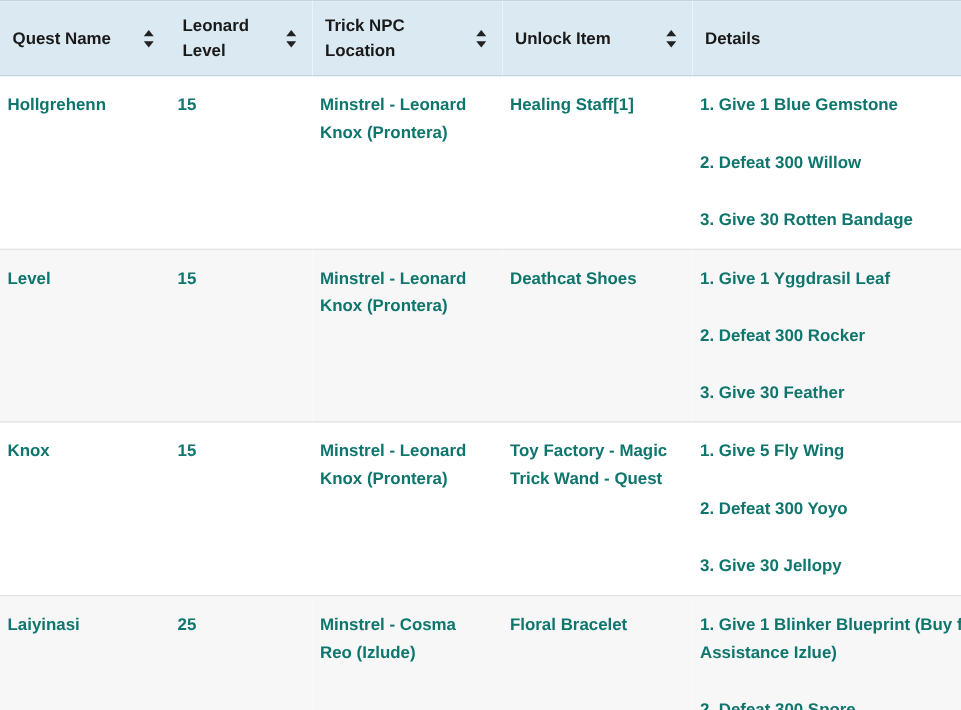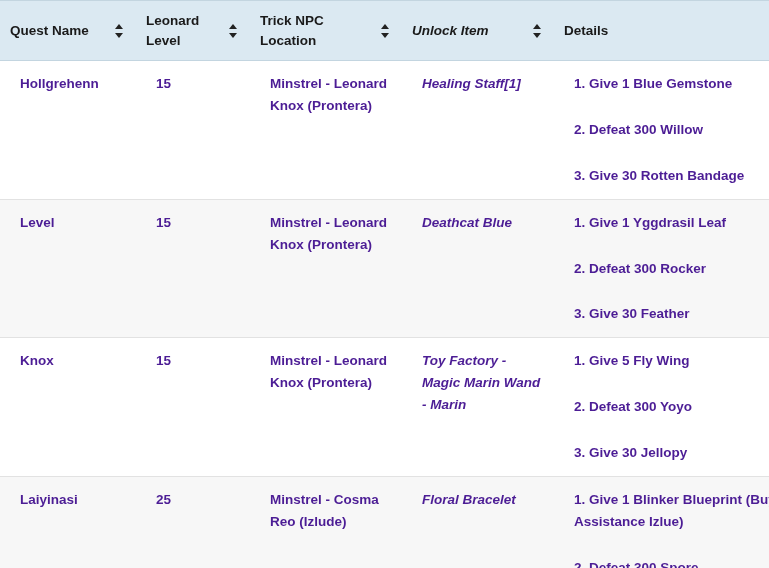--- a/index.html
+++ b/index.html
@@ -67,34 +67,34 @@
     top: 0;
     border-bottom: 5px solid #222222;
   }
   .sort-icon::after {
     bottom: 0;
     border-top: 5px solid #222222;
   }
 
   .quest-table tbody td {
     vertical-align: top;
-    padding: 12px 8px 12px 20px;
+    padding: 12px 8px 12px 6px;
     border-bottom: 1px solid #e2e2e2;
     line-height: 1.62;
     font-weight: bold;
-    color: #4c1d95;
+    color: #0f766e;
   }
 
   .quest-table tbody tr.odd td { background: #ffffff; }
   .quest-table tbody tr.even td { background: #f7f7f7; }
 
   .col-name    { width: 118px; margin-top: 20px; }
   .col-level   { width: 96px;  }
   .col-npc     { width: 134px; }
-  .col-unlock  { width: 134px; font-style: italic; }
+  .col-unlock  { width: 134px; }
   .col-details { width: 287px; }
 
   .detail-line {
     margin: 0 0 24px 0;
   }
   .detail-line:last-child { margin-bottom: 0; }
 </style>
 </head>
 <body>
 
@@ -143,33 +143,33 @@
         <p class="detail-line">1. Give 1 Blue Gemstone</p>
         <p class="detail-line">2. Defeat 300 Willow</p>
         <p class="detail-line">3. Give 30 Rotten Bandage</p>
       </td>
     </tr>
 
     <tr class="even">
       <td class="col-name">Level</td>
       <td class="col-level">15</td>
       <td class="col-npc">Minstrel - Leonard Knox (Prontera)</td>
-      <td class="col-unlock">Deathcat Blue</td>
+      <td class="col-unlock">Deathcat Shoes</td>
       <td class="col-details">
         <p class="detail-line">1. Give 1 Yggdrasil Leaf</p>
         <p class="detail-line">2. Defeat 300 Rocker</p>
         <p class="detail-line">3. Give 30 Feather</p>
       </td>
     </tr>
 
     <tr class="odd">
       <td class="col-name">Knox</td>
       <td class="col-level">15</td>
       <td class="col-npc">Minstrel - Leonard Knox (Prontera)</td>
-      <td class="col-unlock">Toy Factory - Magic Marin Wand - Marin</td>
+      <td class="col-unlock">Toy Factory - Magic Trick Wand - Quest</td>
       <td class="col-details">
         <p class="detail-line">1. Give 5 Fly Wing</p>
         <p class="detail-line">2. Defeat 300 Yoyo</p>
         <p class="detail-line">3. Give 30 Jellopy</p>
       </td>
     </tr>
 
     <tr class="even">
       <td class="col-name">Laiyinasi</td>
       <td class="col-level">25</td>

